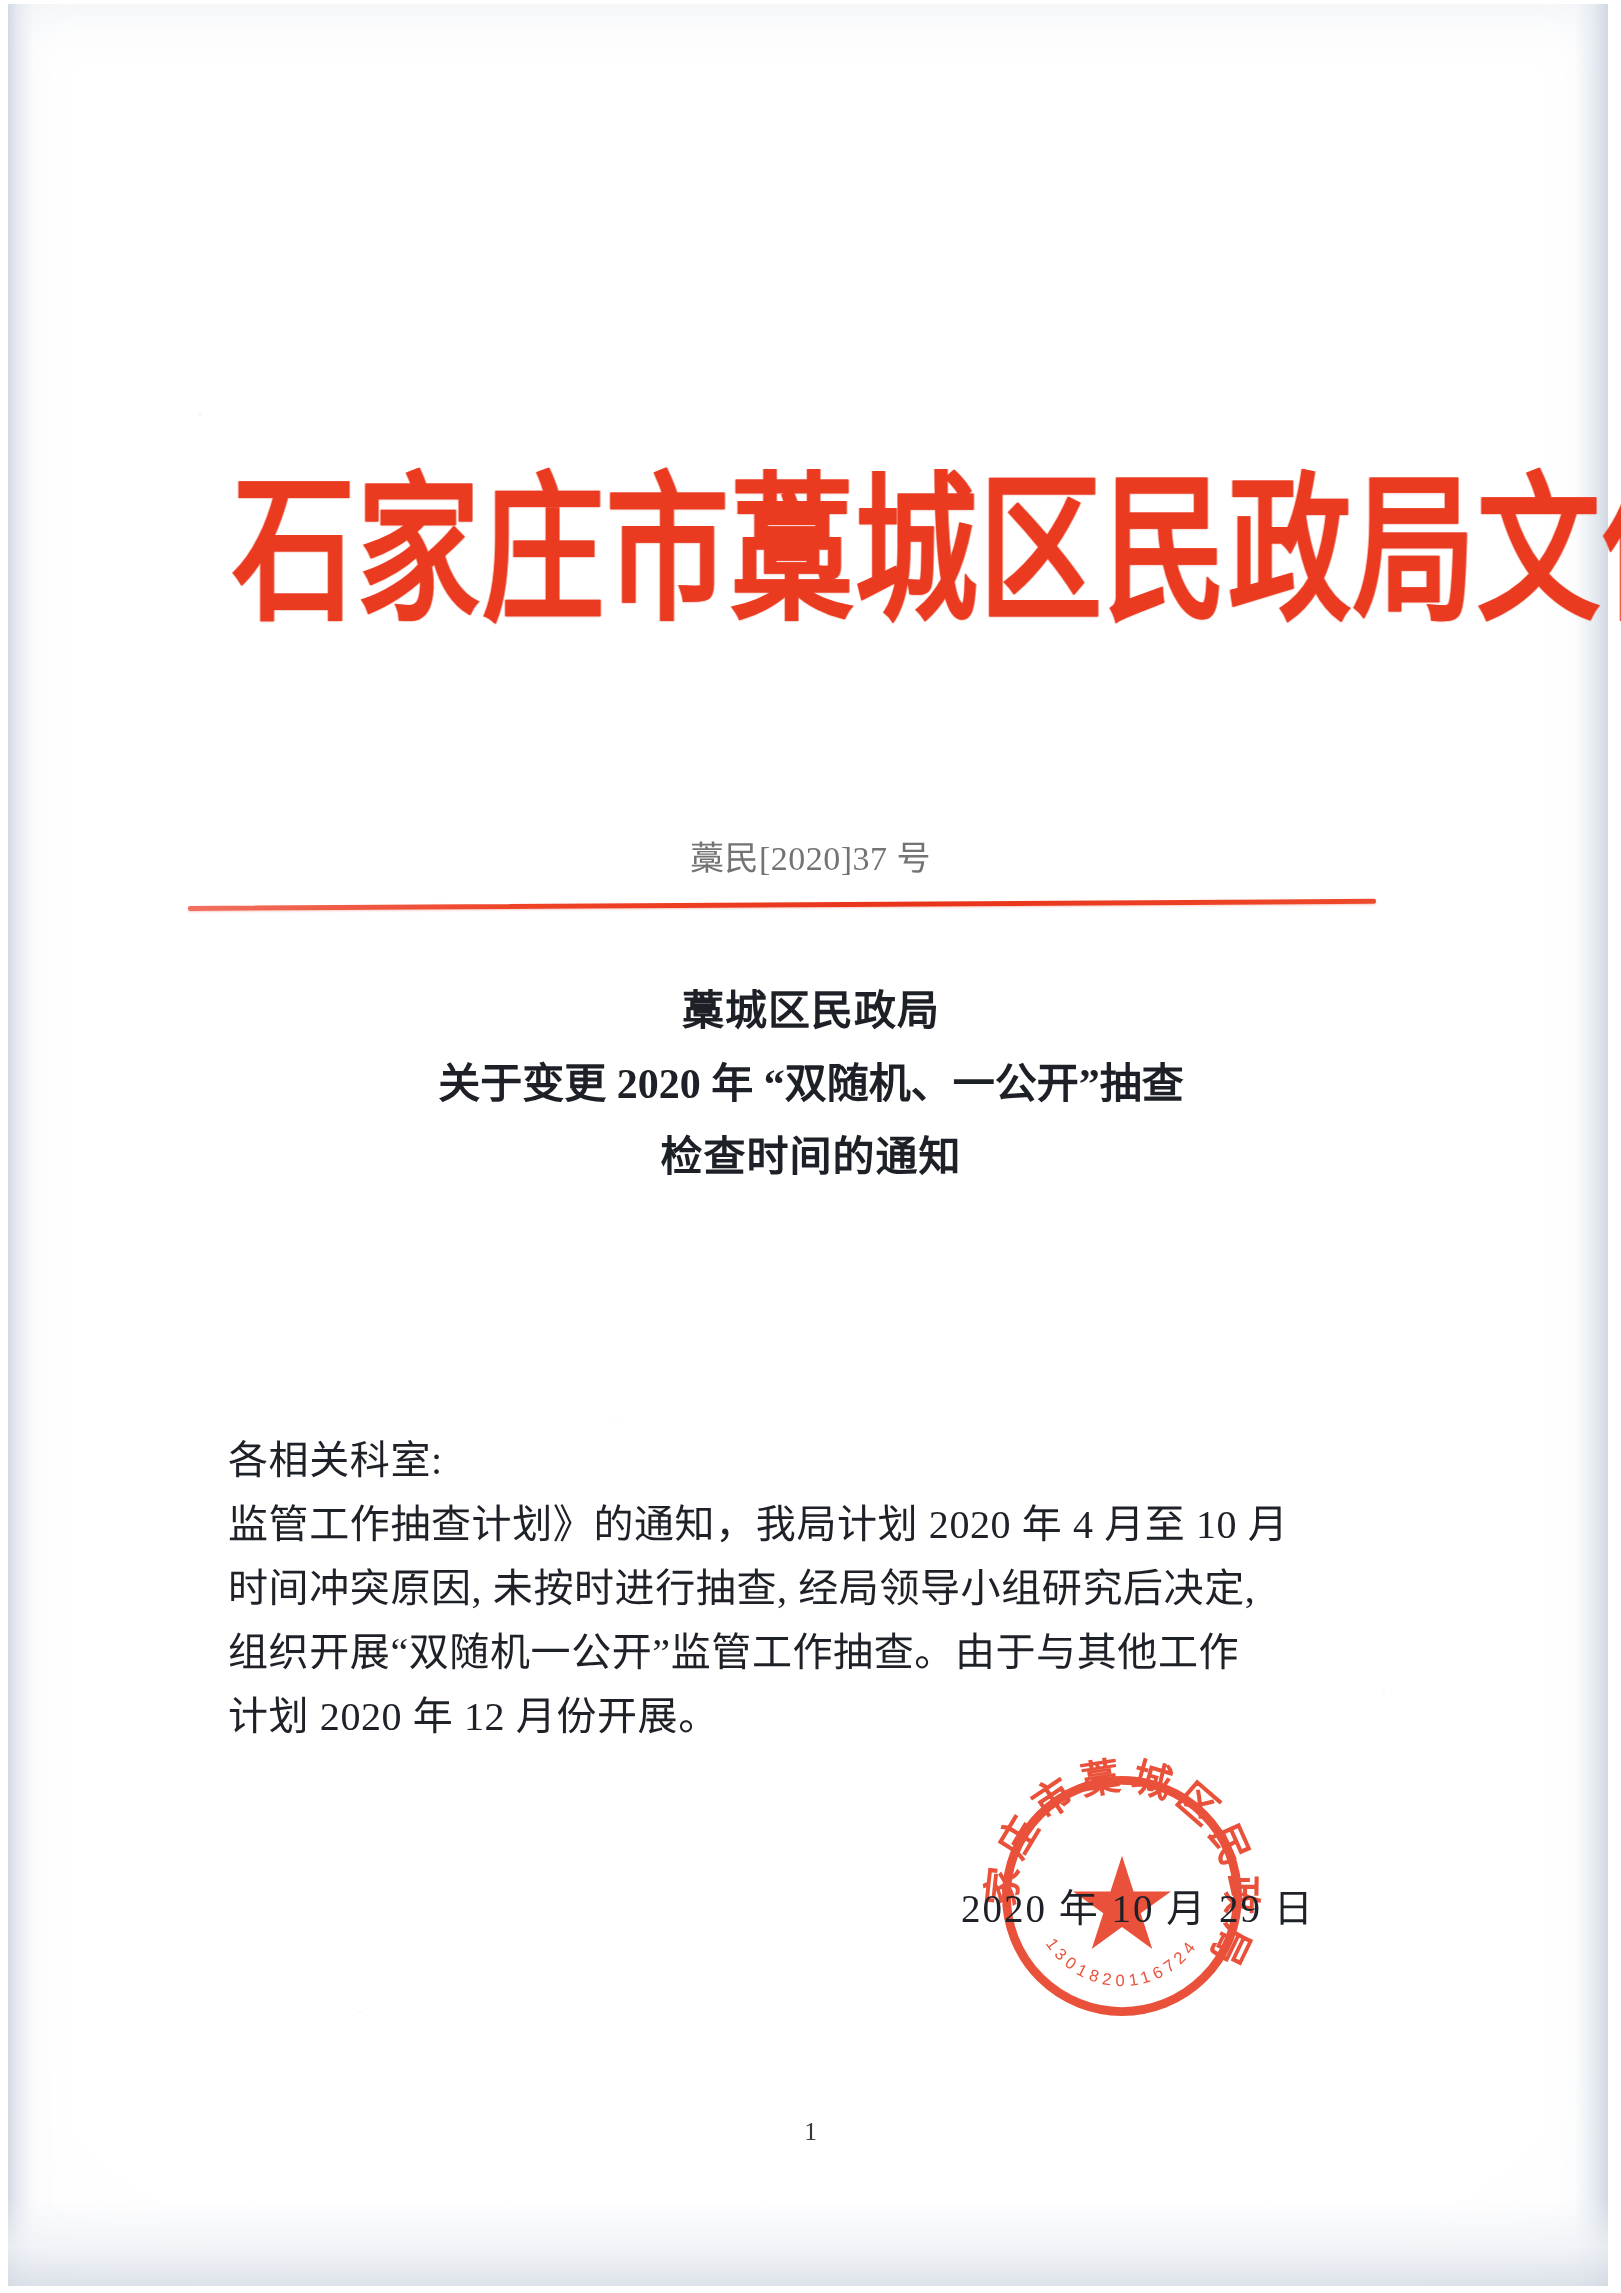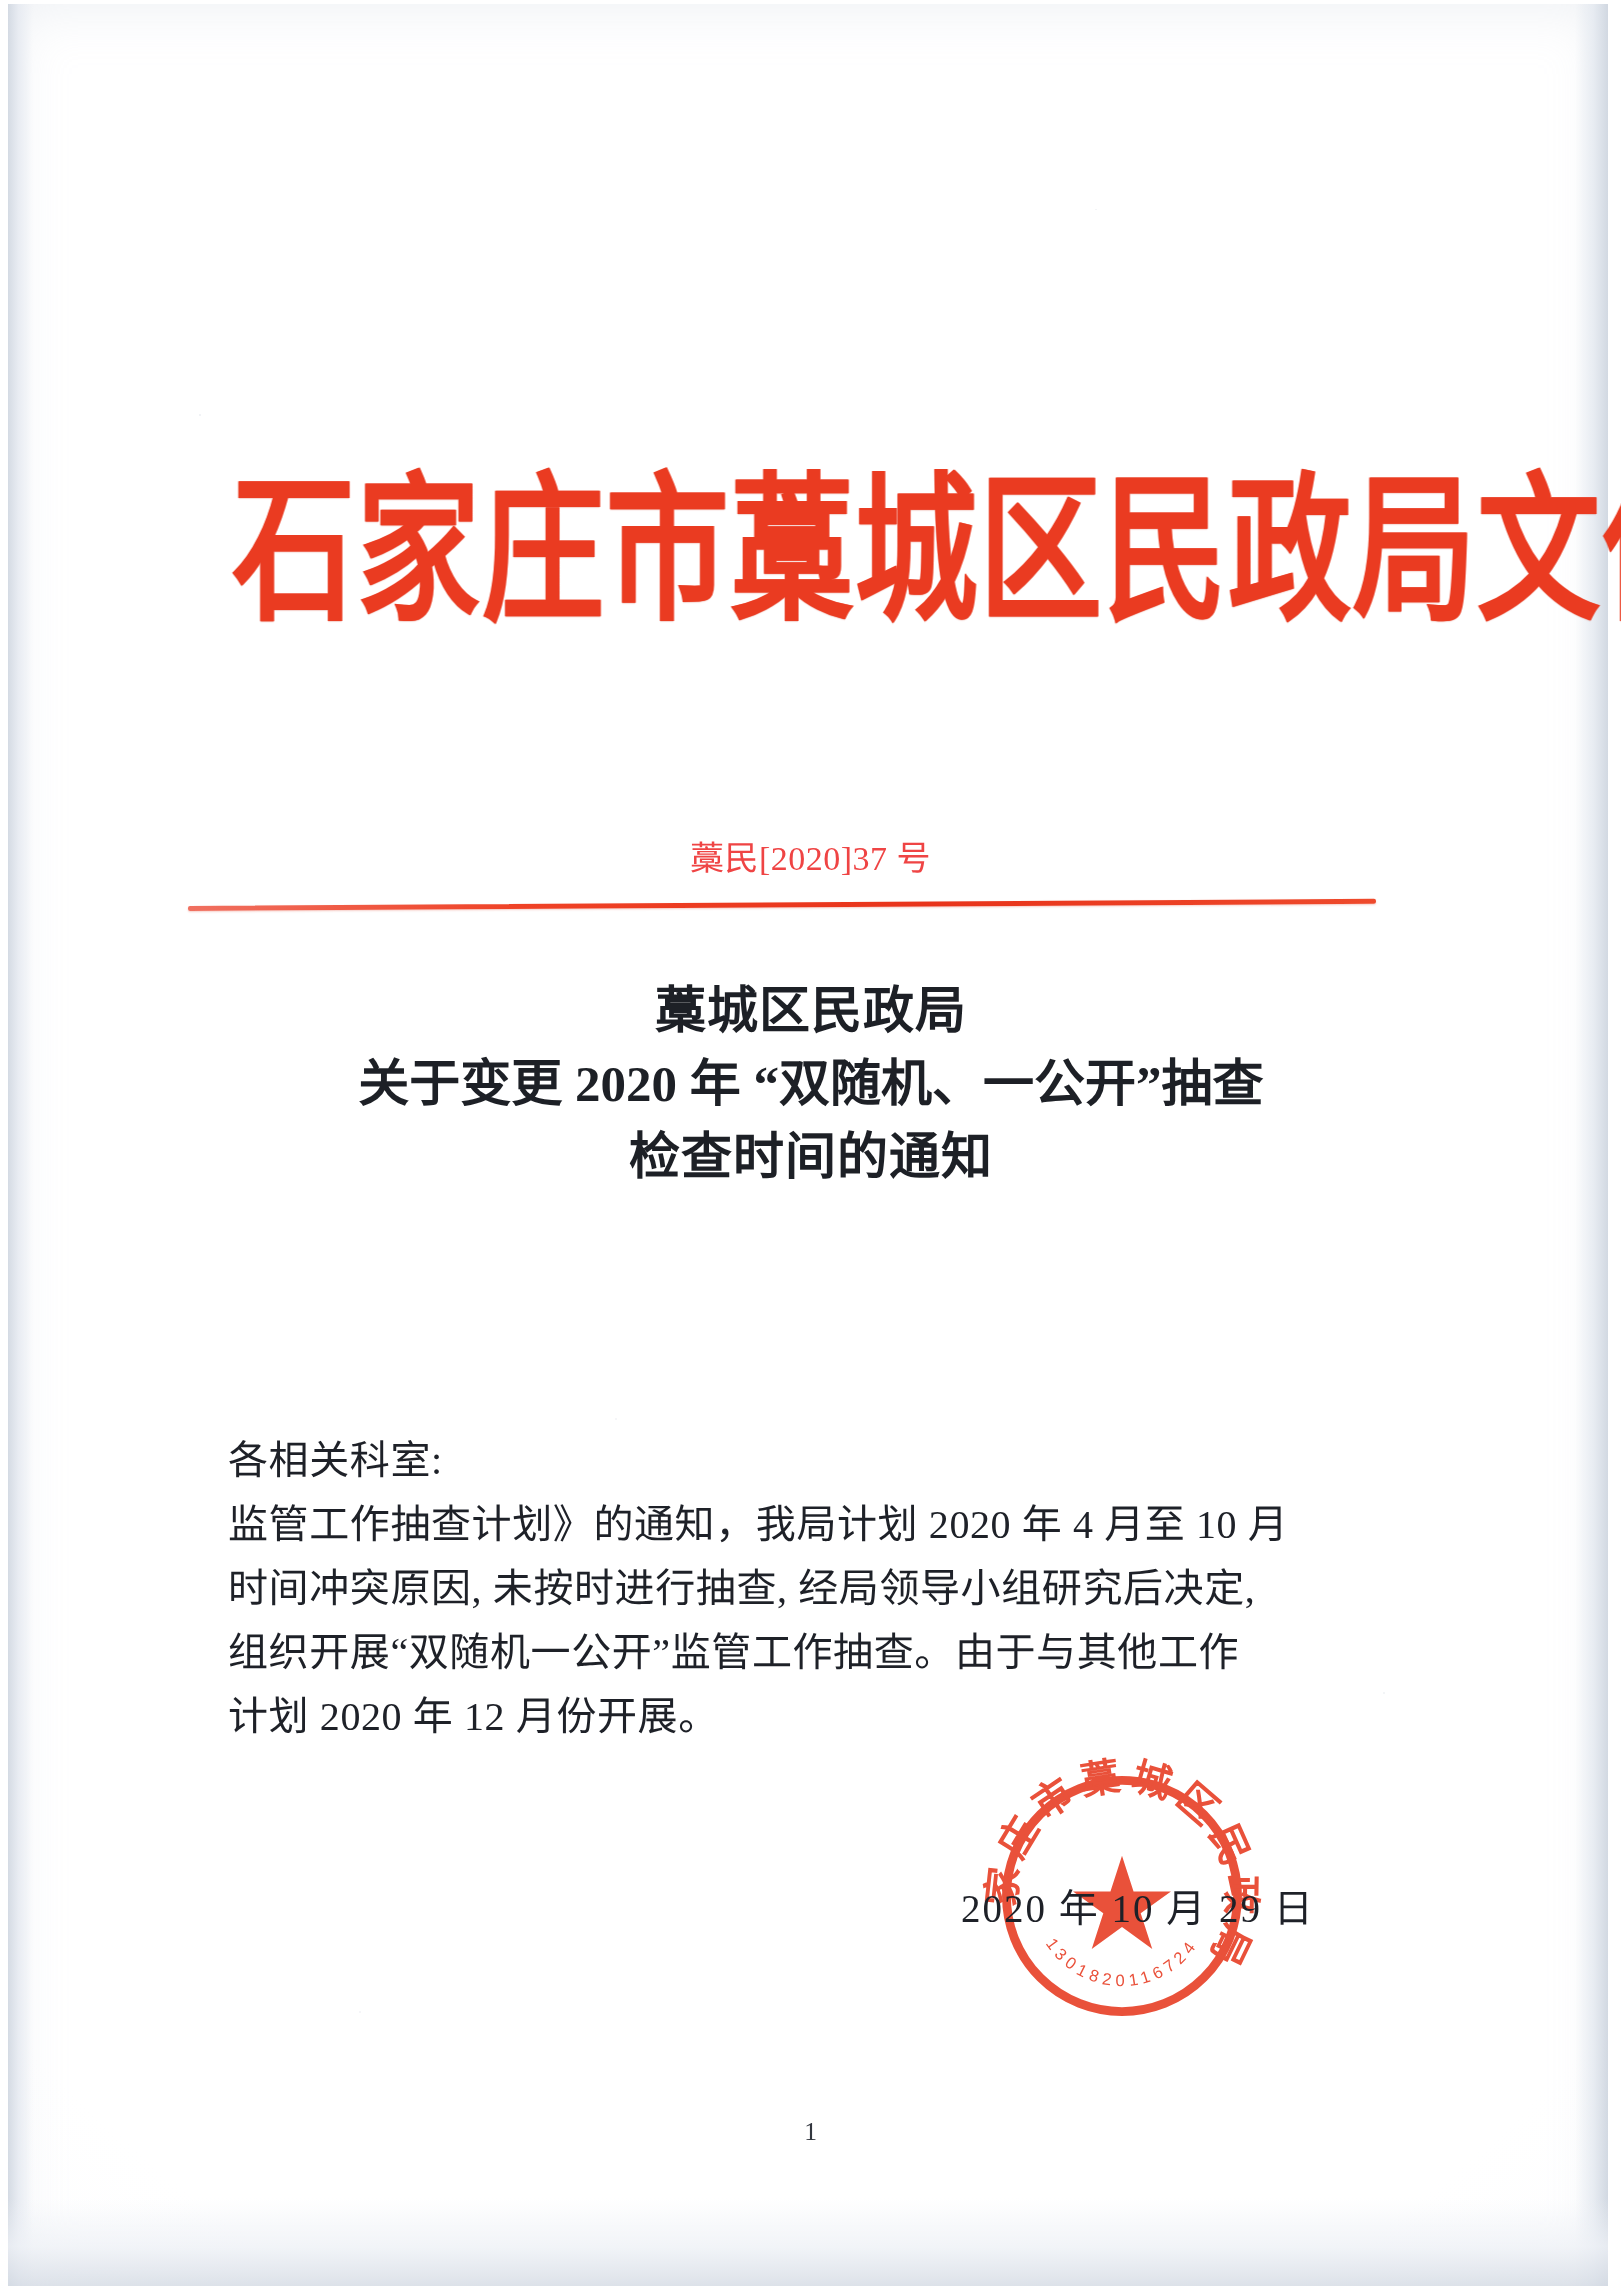--- a/index.html
+++ b/index.html
@@ -77,21 +77,21 @@
        0 1px 1px rgba(200,40,18,.22);
   }
 
   
   .doc-number {
     position: absolute;
     left: 0; top: 831px;
     width: 1621px;
     text-align: center;
     font-size: 34px;
-    color: #ef4444;
+    color: #737373;
     letter-spacing: 0.5px;
     font-family: Liberation Serif, serif;
   }
 
   
   .red-rule {
     position: absolute;
     left: 188px;
     top: 906px;
     width: 1188px;
@@ -108,21 +108,21 @@
     position: absolute;
     left: 118px;
     top: 975px;
     width: 1386px;
     text-align: center;
     color: #1d2026;
     font-family: "Liberation Serif", "DejaVu Serif", serif;
     font-weight: 700;
   }
   .title-line {
-    font-size: 51px;
+    font-size: 42px;
     line-height: 73px;
     letter-spacing: 1px;
     white-space: nowrap;
   }
   .title-line.l2 { letter-spacing: 0; }
 
   
   .body-block {
     position: absolute;
     left: 228px;

